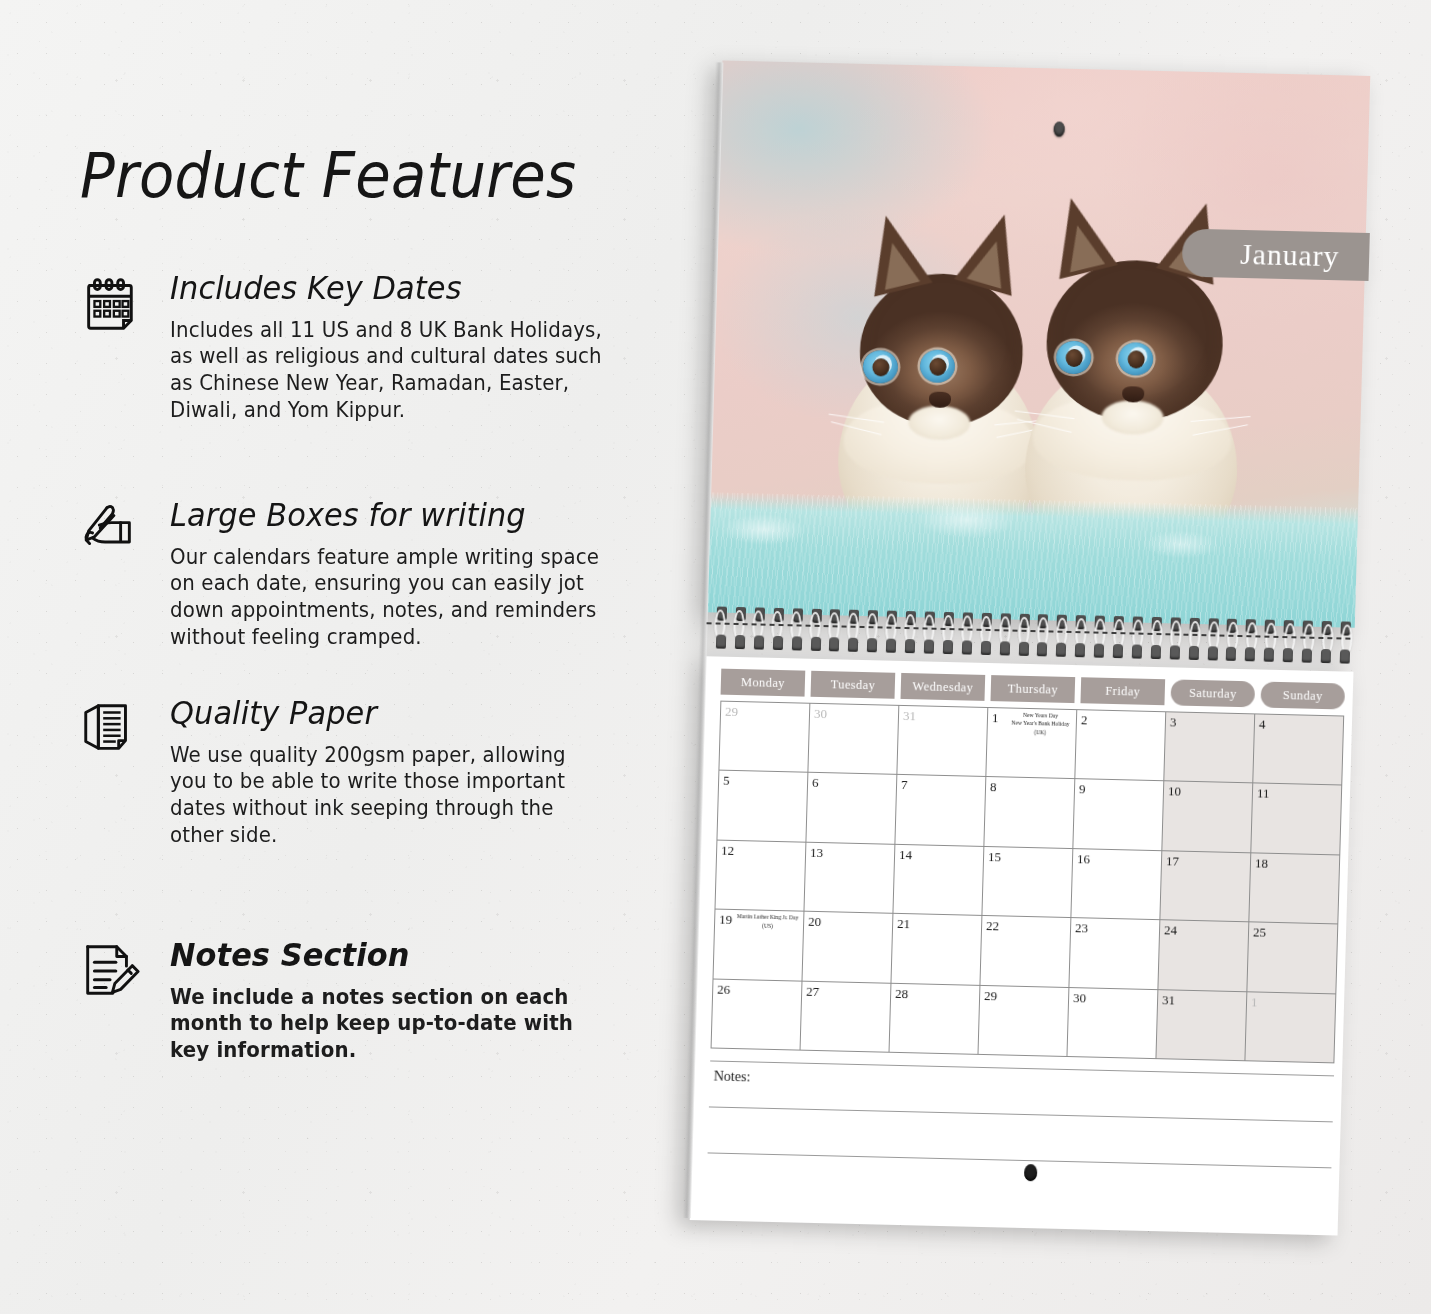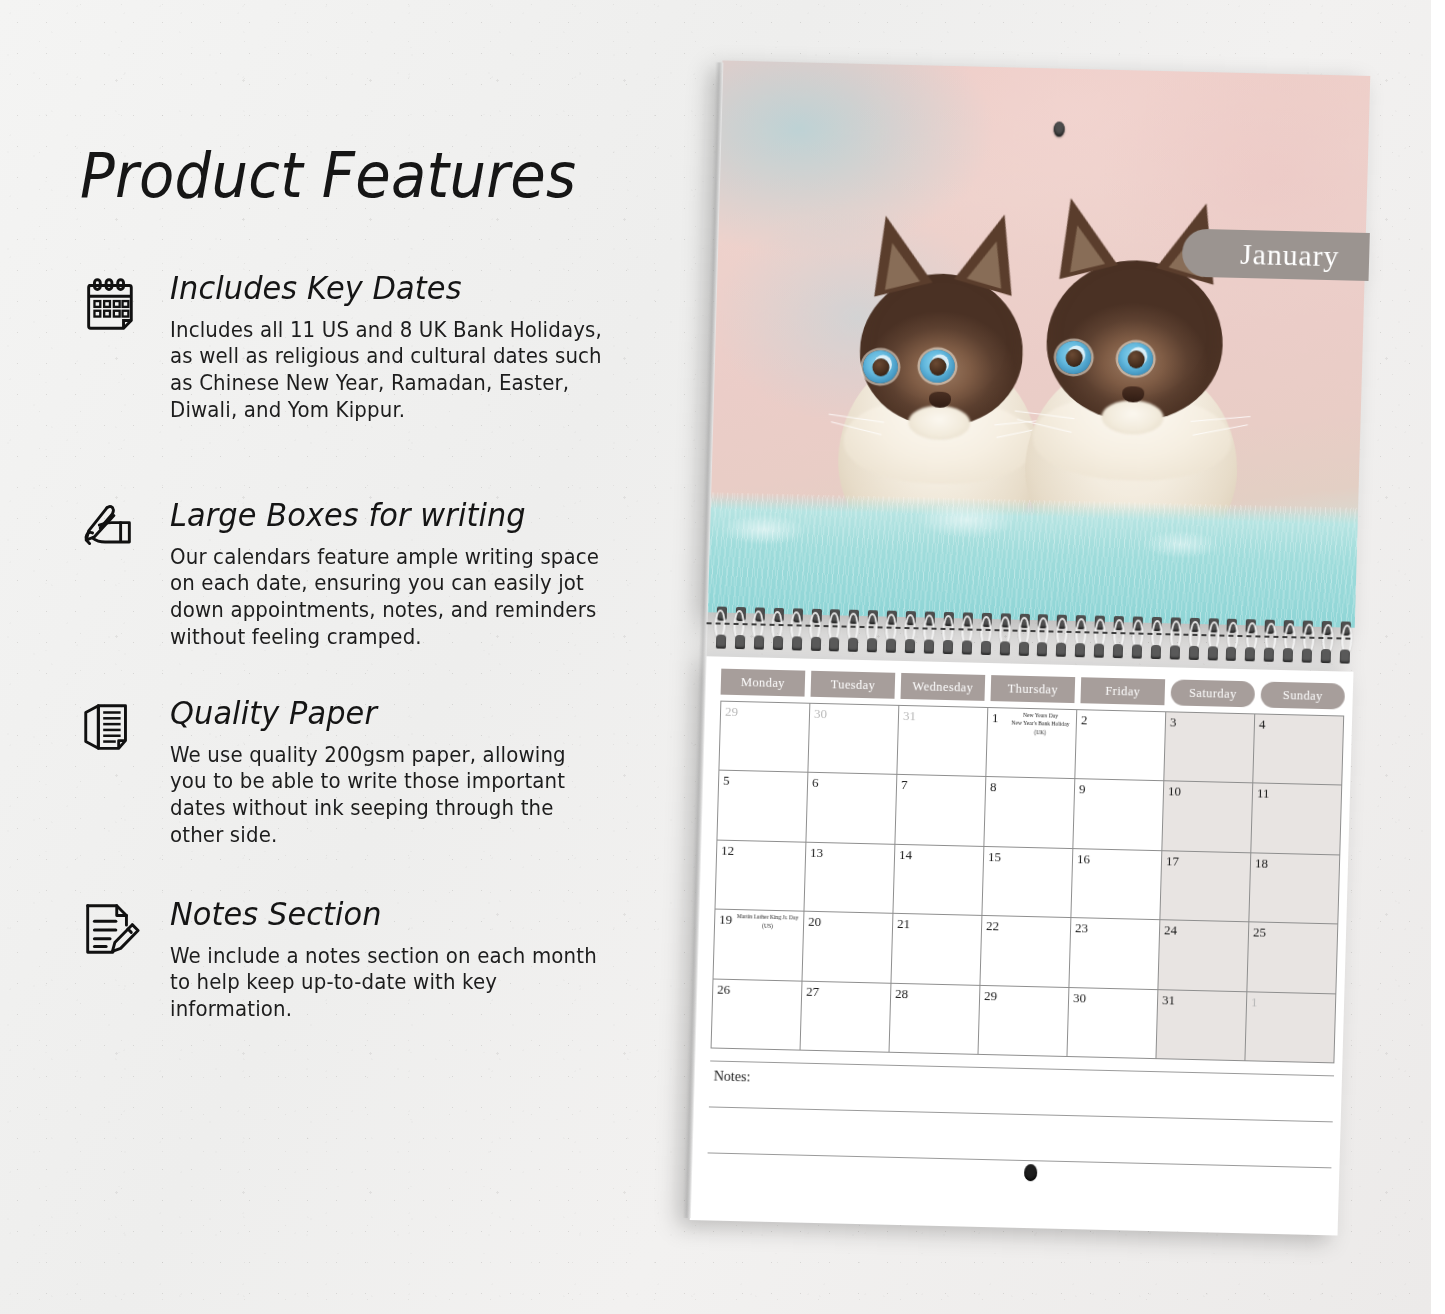--- a/index.html
+++ b/index.html
@@ -57,21 +57,21 @@
   }
   .feature .fbody {
     margin-left:92px; margin-top:11px; font-size:20.5px; line-height:1.30;
     color:#1d1d1d; letter-spacing:.15px; max-width:455px;
     font-family:"DejaVu Sans", sans-serif;
     transform: scaleX(.965); transform-origin:left center;
   }
   #f0 { top:272px; }
   #f1 { top:499px; }
   #f2 { top:697px; }
-  #f3 { top:898px; }
+  #f3 { top:939px;font-weight:bold; }
   #f1 .fbody, #f2 .fbody { max-width:445px; }
 
   
   #cal-wrap {
     position:absolute; left:706px; top:68px;
     width:648px; height:1160px;
     transform: rotate(1.62deg) skewY(-.25deg);
     transform-origin: 50% 50%;
     z-index:4;
     filter: drop-shadow(-9px 7px 11px rgba(0,0,0,.22));

